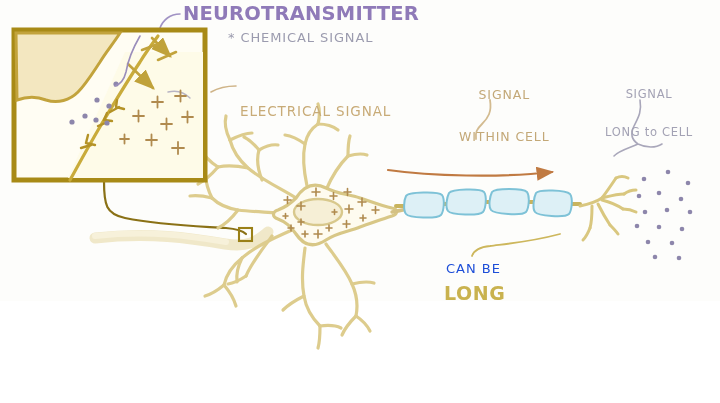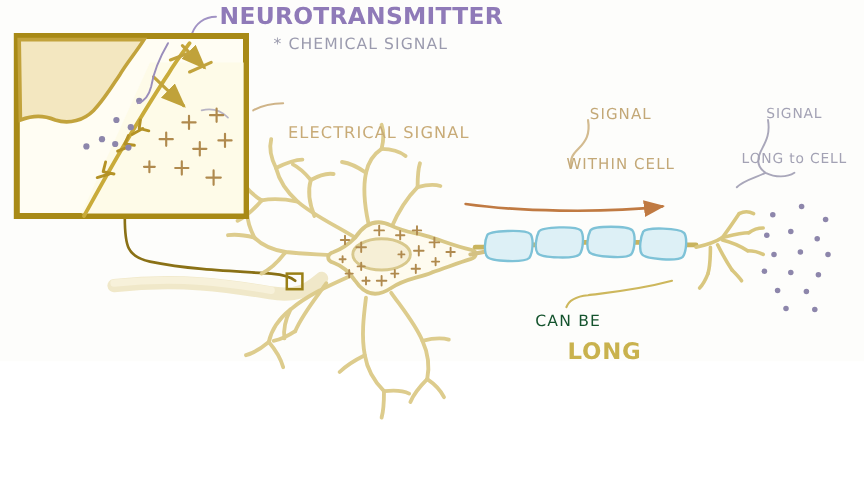--- a/index.html
+++ b/index.html
@@ -77,34 +77,33 @@
     top: 138px;
     font-size: 20px;
     font-weight: bold;
     color: #d4823e;
     letter-spacing: 0.3px;
   }
   #label-can-be {
     left: 446px;
     top: 262px;
     font-size: 13px;
-    color: #14532d;
+    color: #1d4ed8;
     letter-spacing: 1px;
     text-align: center;
   }
   #label-long {
     left: 444px;
     top: 283px;
     font-size: 19px;
     font-weight: bold;
     color: #c9b24e;
     letter-spacing: 0.6px;
-    margin-left: 29px;
-  }
-  .sub-line { display: block; margin-left: 13px; }
+  }
+  .sub-line { display: block; }
 </style>
 </head>
 <body>
 
 <div id="canvas">
 
   <svg id="figure-svg" viewBox="0 0 720 403" xmlns="http://www.w3.org/2000/svg">
 
     <defs>
       <marker id="arrowTan" markerWidth="8" markerHeight="8" refX="6" refY="3" orient="auto" markerUnits="strokeWidth">

